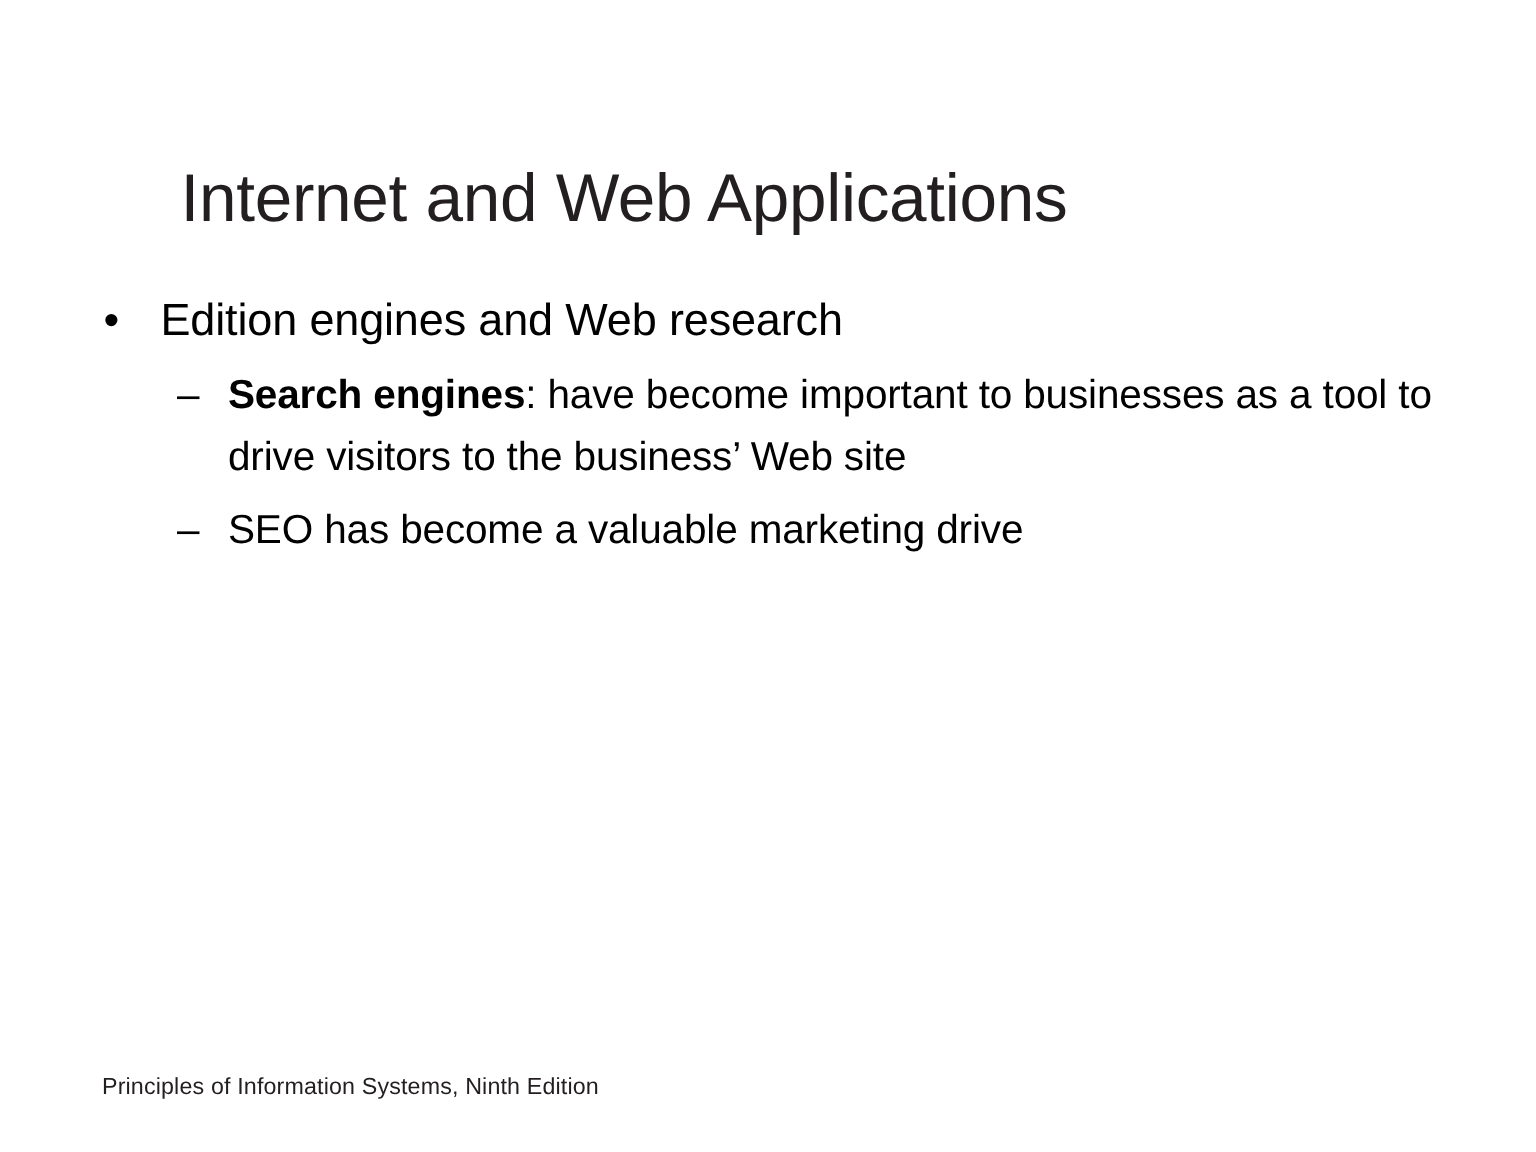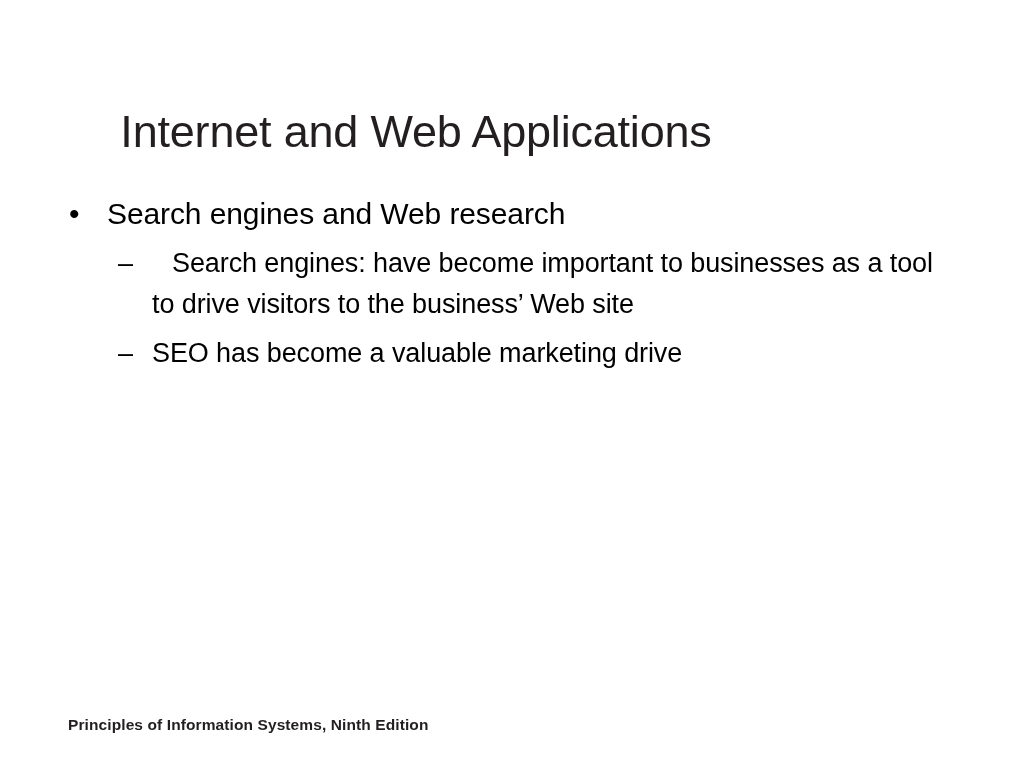--- a/index.html
+++ b/index.html
@@ -84,48 +84,47 @@
   }
   .bullet-l2 > .marker {
     position: absolute;
     left: 118px;
     top: 0;
     font-size: 27px;
     line-height: 41px;
     color: #000000;
   }
   .bullet-l2 .lead {
-    font-weight: 400;
-    margin-left: 20px;
+    font-weight: 700;
   }
 
   
   .footer {
     position: absolute;
     left: 68px;
     top: 715px;
     font-size: 15.5px;
     line-height: 20px;
     color: #231f20;
-    font-weight: 700;
+    font-weight: 400;
     letter-spacing: 0.1px;
   }
 </style>
 </head>
 <body>
 
 <div class="slide">
 
   <h1 class="slide-title">Internet and Web Applications</h1>
 
   <div class="body">
 
     <div class="bullet-l1">
       <span class="marker">•</span>
-      <span>Search engines and Web research</span>
+      <span>Edition engines and Web research</span>
     </div>
 
     <div class="sublist">
 
       <div class="bullet-l2">
         <span class="marker">–</span>
         <span class="lead">Search engines</span><span>: have become important to businesses as a tool to drive visitors to the business’ Web site</span>
       </div>
 
       <div class="bullet-l2">

